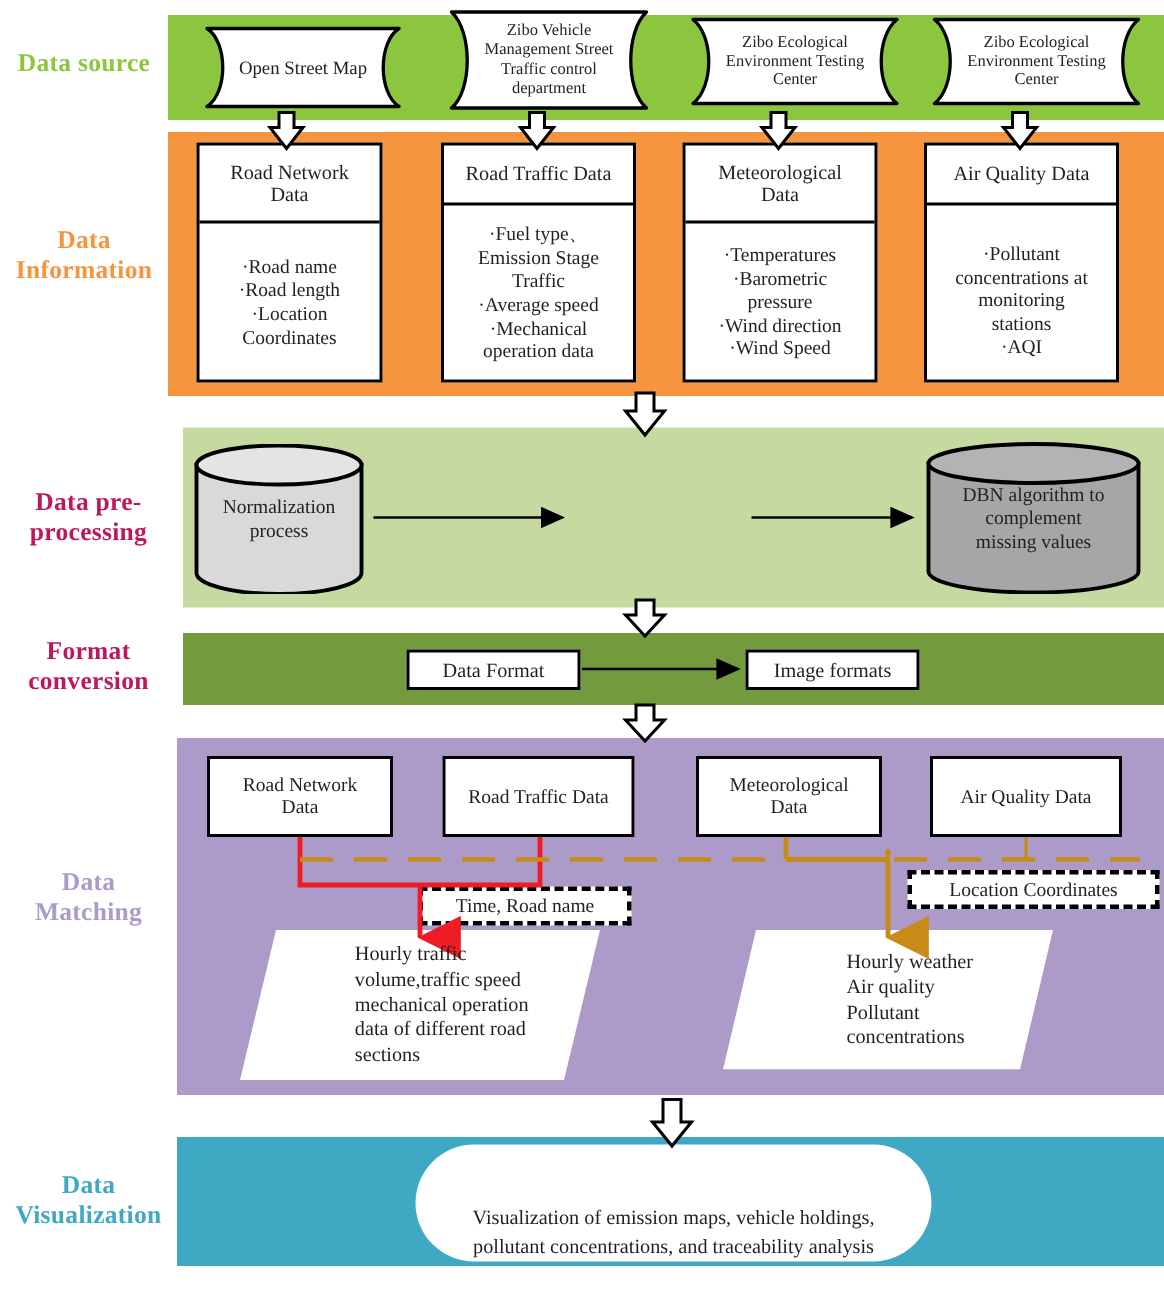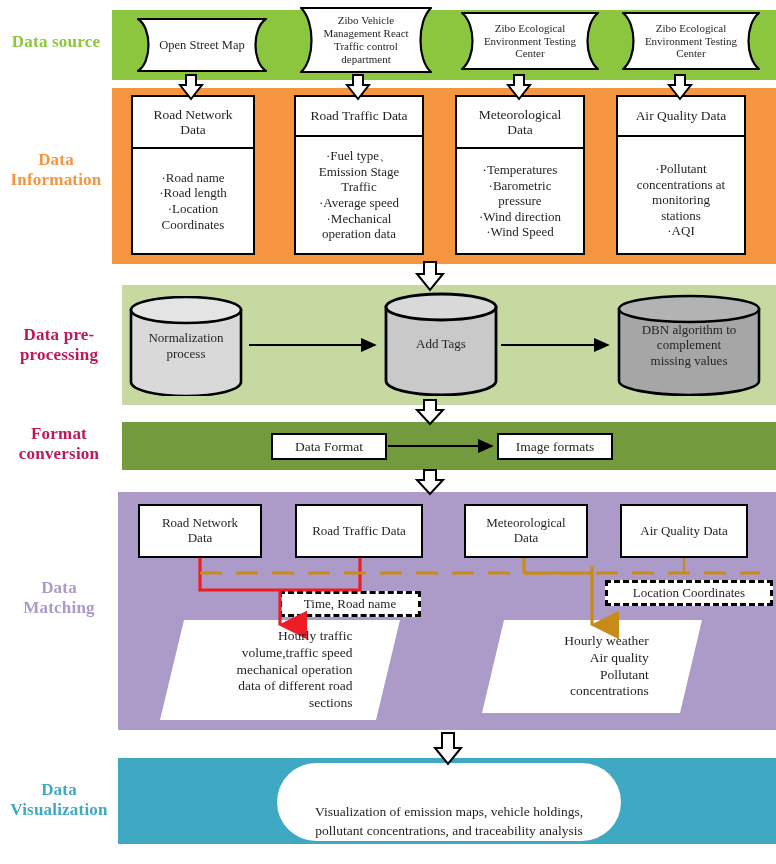--- a/index.html
+++ b/index.html
@@ -53,21 +53,21 @@
   
   .dashbox{
     position:absolute;background:#fff;border:3px dashed #000;box-sizing:border-box;
     display:flex;align-items:center;justify-content:center;text-align:center;
     line-height:1.1;
   }
 
   
   .para{position:absolute;display:flex;align-items:center;justify-content:center;}
   .para svg{position:absolute;left:0;top:0;}
-  .para .txt{position:relative;z-index:2;text-align:right;line-height:1.25;margin-left:29px;}
+  .para .txt{position:relative;z-index:2;text-align:left;line-height:1.25;margin-left:29px;}
 
   
   .stadium{
     position:absolute;background:#fff;border-radius:46px;
     display:flex;align-items:flex-end;justify-content:center;text-align:center;
     line-height:1.45;
   }
 
   
   .cyl{position:absolute;display:flex;align-items:center;justify-content:center;}
@@ -126,21 +126,21 @@
       <div>Open Street Map</div>
     </div>
   </div>
 
   <div class="doc" style="left:291px;top:5px;width:150px;height:70px;font-size:11px;">
     <svg width="150" height="70" viewBox="0 0 150 70">
       <path d="M10 3 C24 16, 24 55, 10 67 L140 67 C126 55, 126 16, 140 3 Z" fill="#ffffff" stroke="#000000" stroke-width="2.2" stroke-linejoin="round"></path>
     </svg>
     <div class="txt">
       <div>Zibo Vehicle</div>
-      <div>Management React</div>
+      <div>Management Street</div>
       <div>Traffic control</div>
       <div>department</div>
     </div>
   </div>
 
   <div class="doc" style="left:452px;top:10px;width:156px;height:62px;font-size:11px;">
     <svg width="156" height="62" viewBox="0 0 156 62">
       <path d="M10 3 C24 14, 24 48, 10 59 L146 59 C132 48, 132 14, 146 3 Z" fill="#ffffff" stroke="#000000" stroke-width="2.2" stroke-linejoin="round"></path>
     </svg>
     <div class="txt">
@@ -231,29 +231,20 @@
     <svg width="118" height="100" viewBox="0 0 118 100">
       <path d="M4 14 L4 86 A55 14 0 0 0 114 86 L114 14 Z" fill="#D9D9D9" stroke="#000" stroke-width="2.6"></path>
       <ellipse cx="59" cy="14" rx="55" ry="13" fill="#E4E4E4" stroke="#000" stroke-width="2.6"></ellipse>
     </svg>
     <div class="txt">
       <div>Normalization</div>
       <div>process</div>
     </div>
   </div>
 
-  <div class="cyl" style="left:382px;top:292px;width:118px;height:104px;font-size:13px;">
-    <svg width="118" height="104" viewBox="0 0 118 104">
-      <path d="M4 15 L4 89 A55 14 0 0 0 114 89 L114 15 Z" fill="#C9C9C9" stroke="#000" stroke-width="2.8"></path>
-      <ellipse cx="59" cy="15" rx="55" ry="13" fill="#D9D9D9" stroke="#000" stroke-width="2.8"></ellipse>
-    </svg>
-    <div class="txt">
-      <div>Add Tags</div>
-    </div>
-  </div>
 
   <div class="cyl" style="left:615px;top:294px;width:148px;height:102px;font-size:13px;">
     <svg width="148" height="102" viewBox="0 0 148 102">
       <path d="M4 15 L4 87 A70 14 0 0 0 144 87 L144 15 Z" fill="#A6A6A6" stroke="#000" stroke-width="2.6"></path>
       <ellipse cx="74" cy="15" rx="70" ry="13" fill="#B3B3B3" stroke="#000" stroke-width="2.6"></ellipse>
     </svg>
     <div class="txt">
       <div>DBN algorithm to</div>
       <div>complement</div>
       <div>missing values</div>

